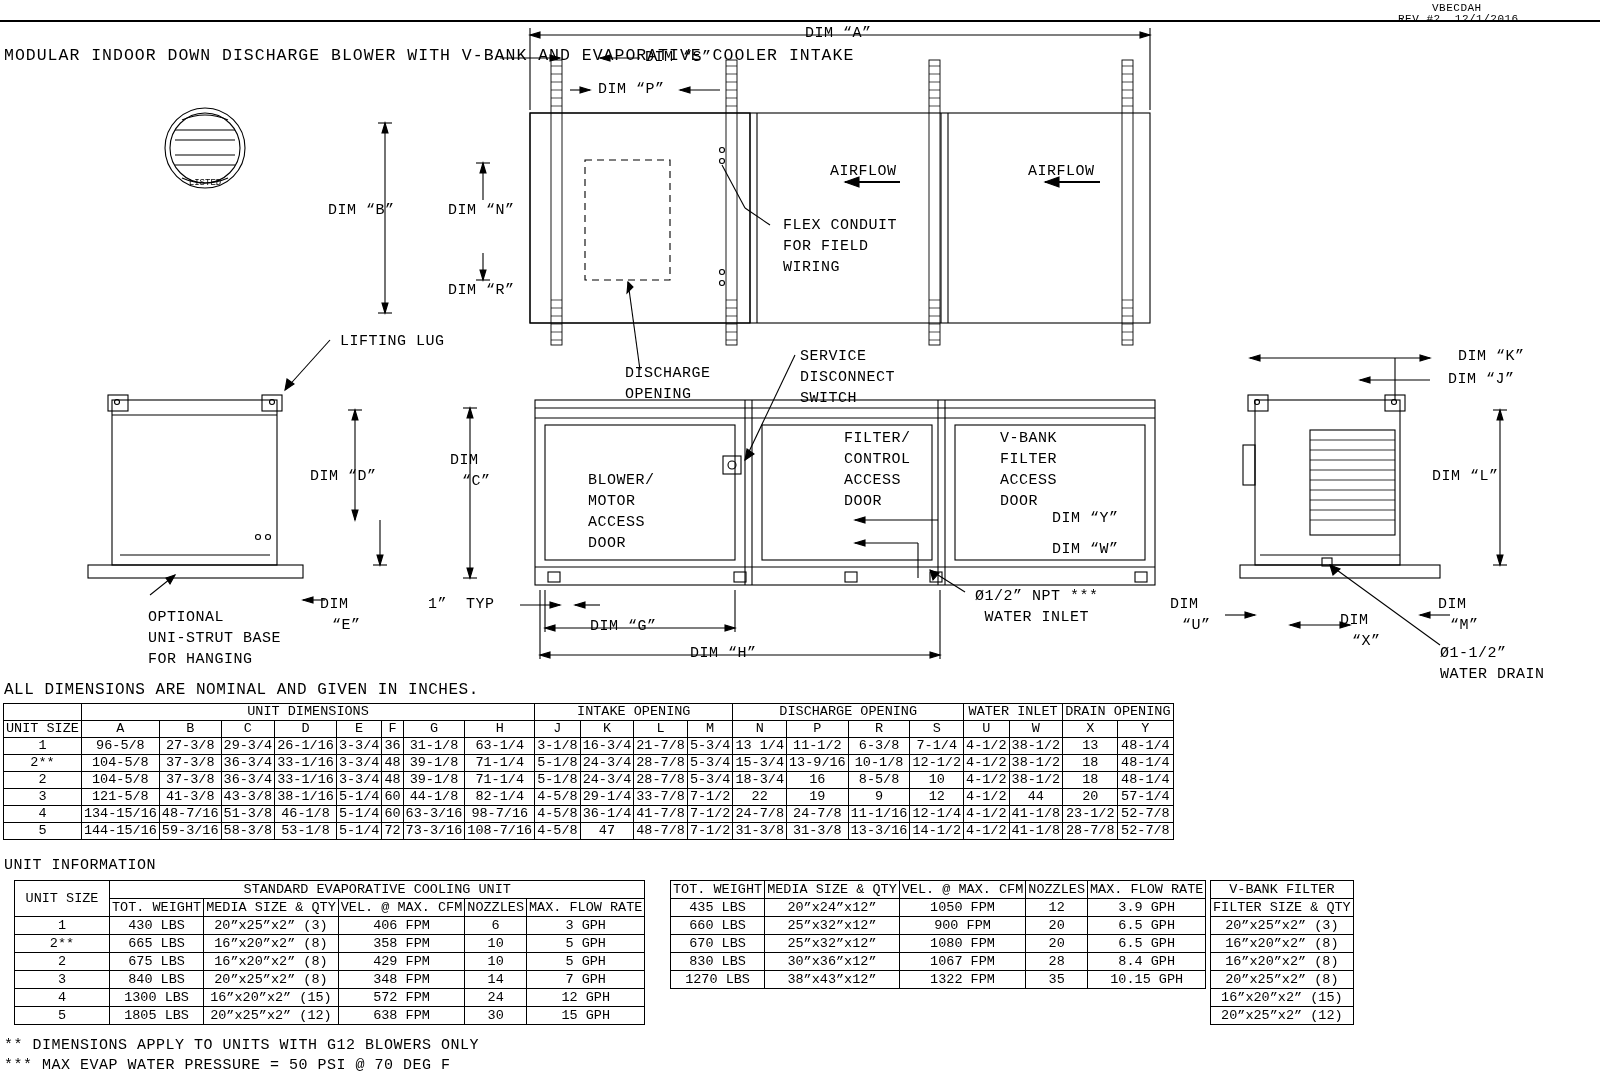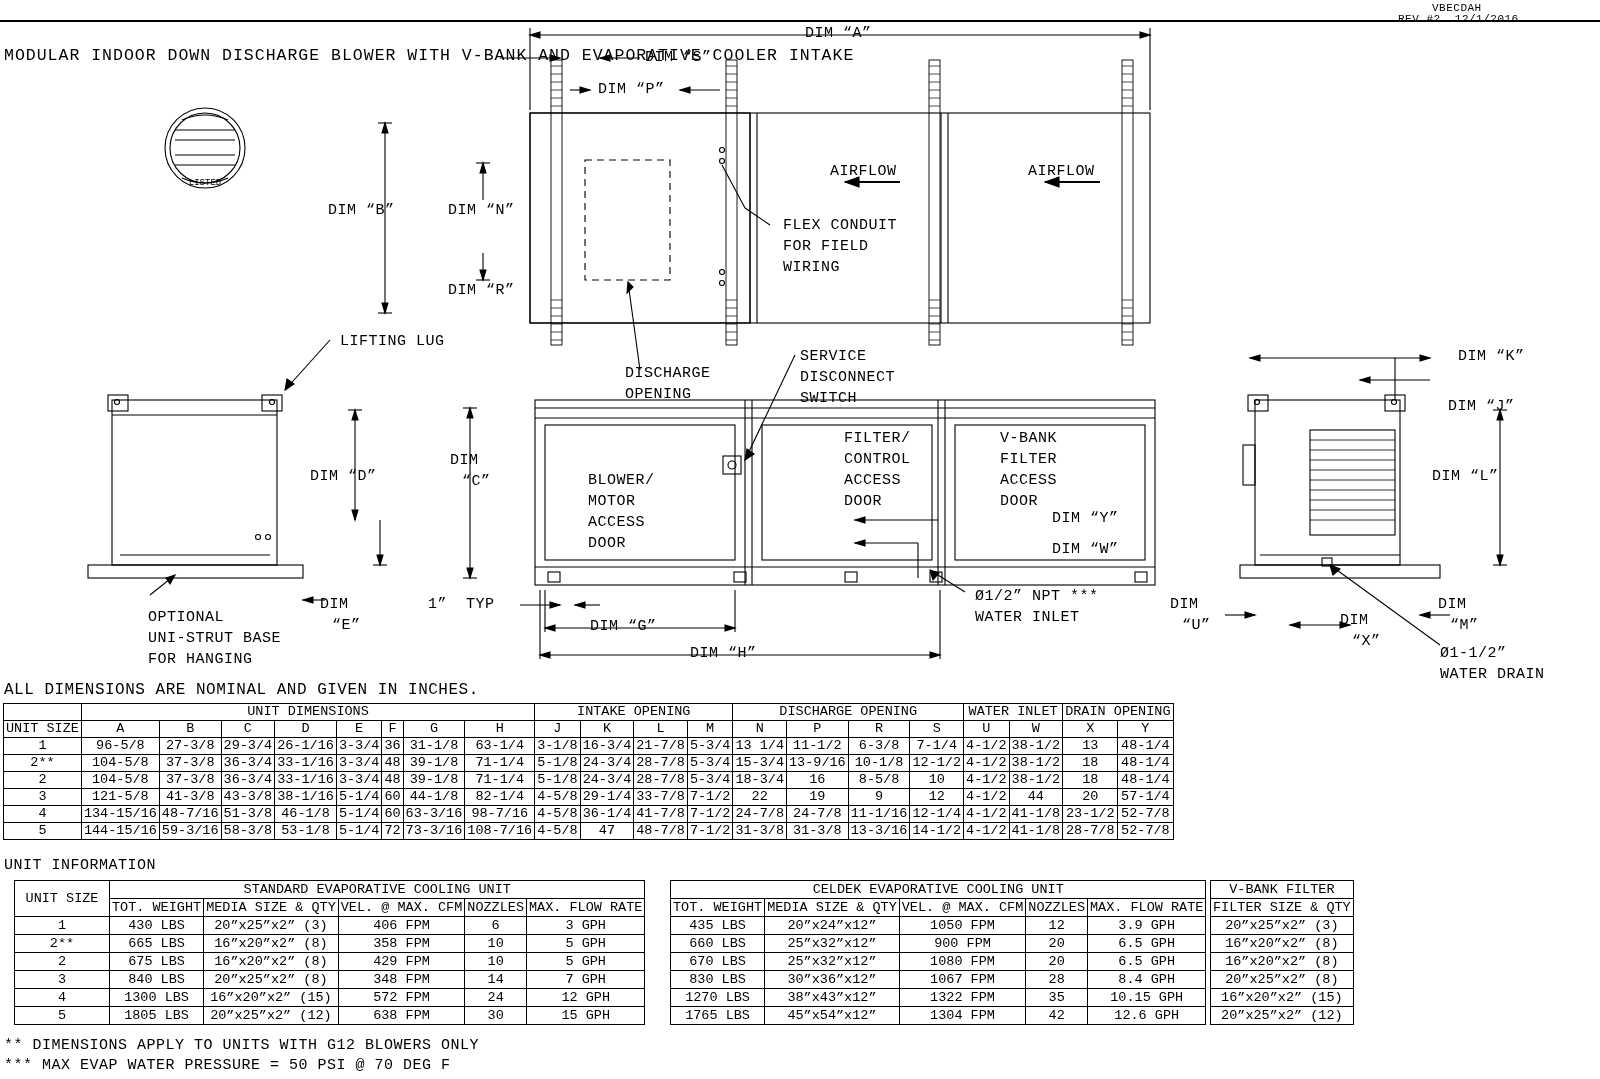--- a/index.html
+++ b/index.html
@@ -324,24 +324,24 @@
 <div class="t" style="left:450px;top:452px;font-size:15px;">DIM</div>
 <div class="t" style="left:462px;top:473px;font-size:15px;">“C”</div>
 <div class="t" style="left:310px;top:468px;font-size:15px;">DIM “D”</div>
 <div class="t" style="left:320px;top:596px;font-size:15px;">DIM</div>
 <div class="t" style="left:332px;top:617px;font-size:15px;">“E”</div>
 <div class="t" style="left:428px;top:596px;font-size:15px;">1”  TYP</div>
 <div class="t" style="left:590px;top:618px;font-size:15px;">DIM “G”</div>
 <div class="t" style="left:690px;top:645px;font-size:15px;">DIM “H”</div>
 <div class="t" style="left:1052px;top:510px;font-size:15px;">DIM “Y”</div>
 <div class="t" style="left:1052px;top:533px;font-size:15px;margin-top:8px;">DIM “W”</div>
-<div class="t" style="left:975px;top:586px;font-size:15px;line-height:21px;">Ø1/2” NPT ***
+<div class="t" style="left:975px;top:586px;font-size:15px;line-height:21px;text-align:center;">Ø1/2” NPT ***
 WATER INLET</div>
 <div class="t" style="left:1448px;top:348px;font-size:15px;margin-left:10px;">DIM “K”</div>
-<div class="t" style="left:1448px;top:371px;font-size:15px;margin-top:27px;">DIM “J”</div>
+<div class="t" style="left:1448px;top:371px;font-size:15px;">DIM “J”</div>
 <div class="t" style="left:1432px;top:468px;font-size:15px;">DIM “L”</div>
 <div class="t" style="left:1170px;top:596px;font-size:15px;">DIM</div>
 <div class="t" style="left:1182px;top:617px;font-size:15px;">“U”</div>
 <div class="t" style="left:1340px;top:612px;font-size:15px;">DIM</div>
 <div class="t" style="left:1352px;top:633px;font-size:15px;">“X”</div>
 <div class="t" style="left:1438px;top:596px;font-size:15px;">DIM</div>
 <div class="t" style="left:1450px;top:617px;font-size:15px;">“M”</div>
 <div class="t" style="left:1440px;top:643px;font-size:15px;line-height:21px;">Ø1-1/2”
 WATER DRAIN</div>
 
@@ -586,23 +586,20 @@
         <td>20”x25”x2” (12)</td>
         <td>638 FPM</td>
         <td>30</td>
         <td>15 GPH</td>
       </tr>
     </tbody>
 </table>
 
 <table class="tbl3">
   <tbody>
-      <tr>
-        <td colspan="5">CELDEK EVAPORATIVE COOLING UNIT</td>
-      </tr>
   <tr id="ce-head">
         <td>TOT. WEIGHT</td>
         <td>MEDIA SIZE &amp; QTY</td>
         <td>VEL. @ MAX. CFM</td>
         <td>NOZZLES</td>
         <td>MAX. FLOW RATE</td>
       </tr>
   </tbody>
     <tbody id="ce-body">
       <tr>
@@ -633,27 +630,20 @@
         <td>28</td>
         <td>8.4 GPH</td>
       </tr>
       <tr>
         <td>1270 LBS</td>
         <td>38”x43”x12”</td>
         <td>1322 FPM</td>
         <td>35</td>
         <td>10.15 GPH</td>
       </tr>
-      <tr>
-        <td>1765 LBS</td>
-        <td>45”x54”x12”</td>
-        <td>1304 FPM</td>
-        <td>42</td>
-        <td>12.6 GPH</td>
-      </tr>
     </tbody>
 </table>
 
 <table class="tbl4">
   <tbody>
       <tr>
         <td>V-BANK FILTER</td>
       </tr>
   <tr id="vb-head">
         <td>FILTER SIZE &amp; QTY</td>

